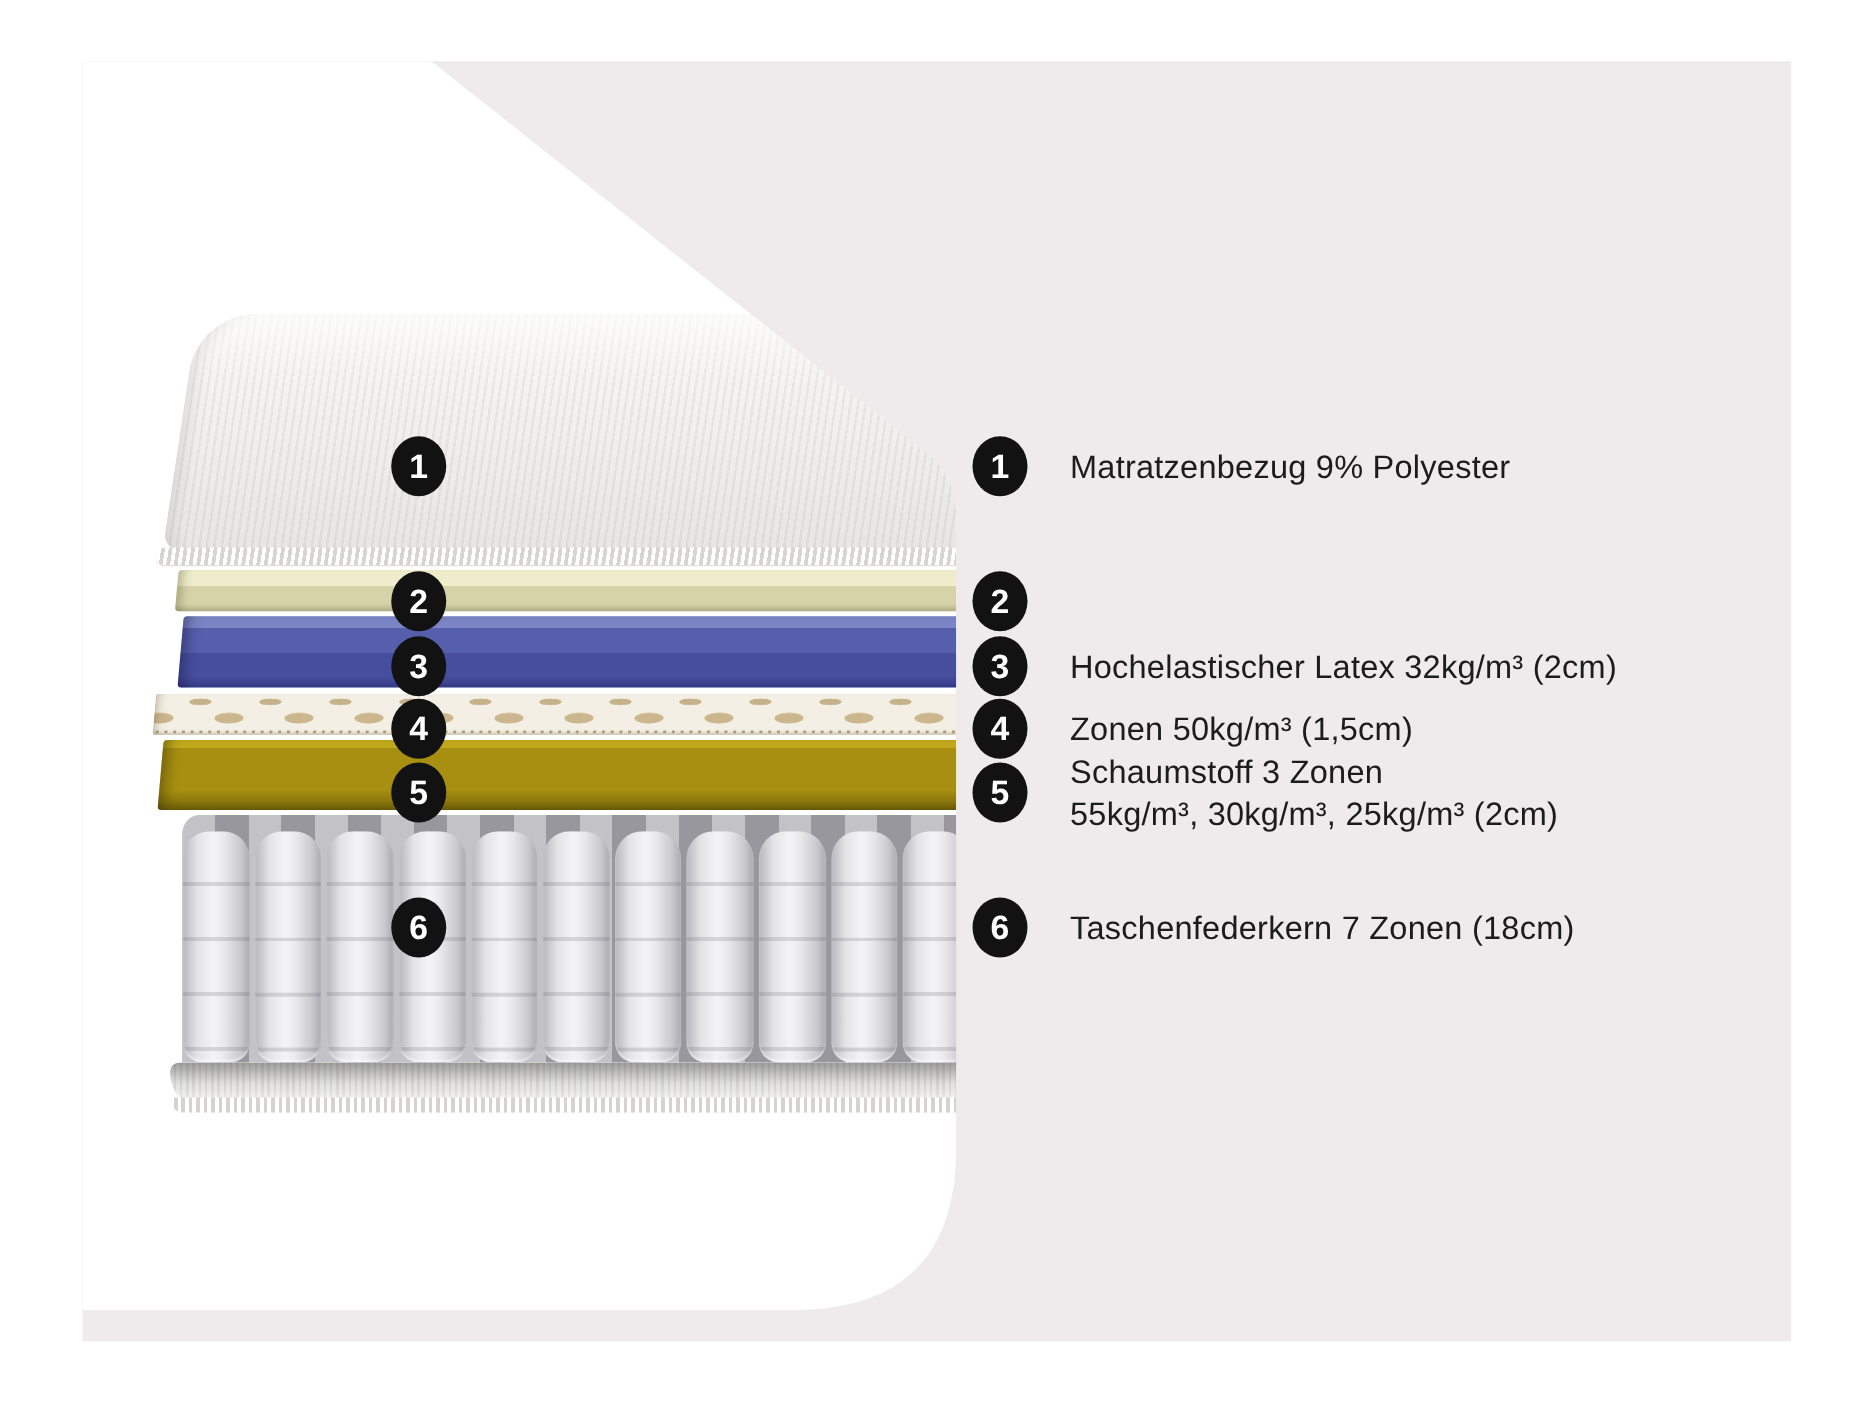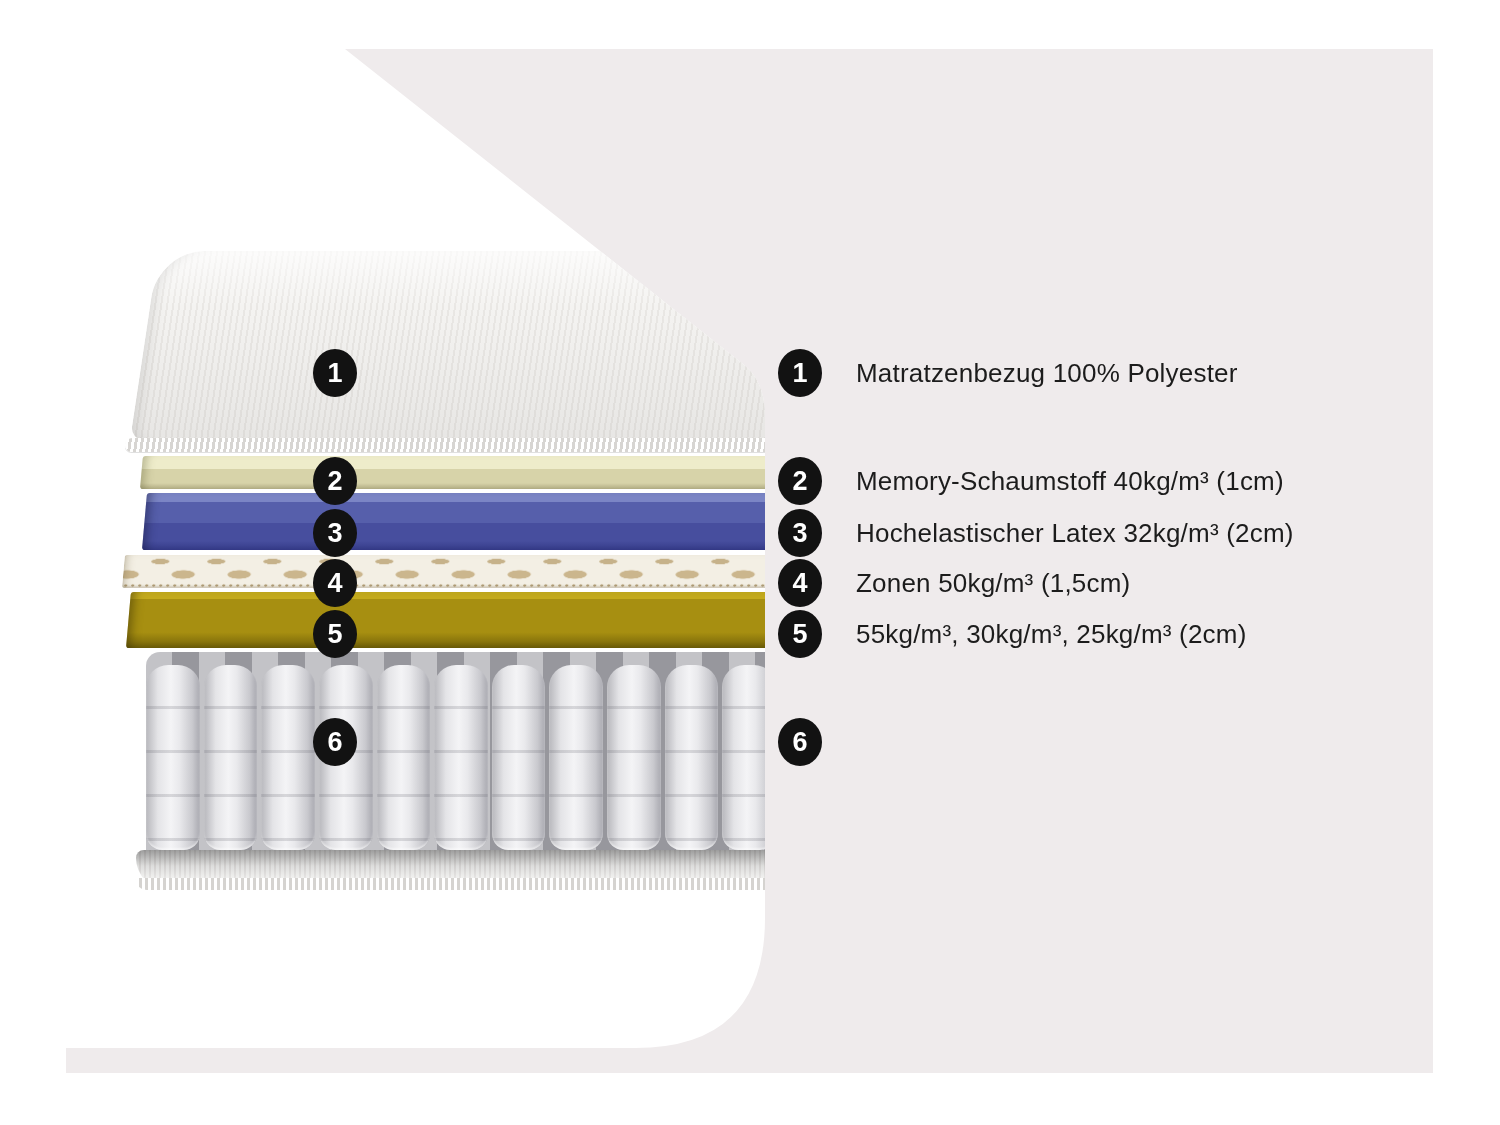--- a/index.html
+++ b/index.html
@@ -157,31 +157,27 @@
   <div class="marker dm dm2">2</div>
   <div class="marker dm dm3">3</div>
   <div class="marker dm dm4">4</div>
   <div class="marker dm dm5">5</div>
   <div class="marker dm dm6">6</div>
 </div>
 
 <div class="legend-row lr1">
   <div class="marker">1</div>
   <div class="legend-text">
-    <span>Matratzenbezug 100% Polyester</span>
+    <span>Matratzenbezug 9% Polyester</span>
     <span></span>
   </div>
 </div>
 
 <div class="legend-row lr2">
   <div class="marker">2</div>
-  <div class="legend-text">
-    <span>Memory-Schaumstoff 40kg/m³ (1cm)</span>
-    <span></span>
-  </div>
 </div>
 
 <div class="legend-row lr3">
   <div class="marker">3</div>
   <div class="legend-text">
     <span>Hochelastischer Latex 32kg/m³ (2cm)</span>
     <span></span>
   </div>
 </div>
 
@@ -189,19 +185,24 @@
   <div class="marker">4</div>
   <div class="legend-text">
     <span>Zonen 50kg/m³ (1,5cm)</span>
     <span></span>
   </div>
 </div>
 
 <div class="legend-row lr5">
   <div class="marker">5</div>
   <div class="legend-text">
+    <span>Schaumstoff 3 Zonen</span>
     <span>55kg/m³, 30kg/m³, 25kg/m³ (2cm)</span>
   </div>
 </div>
 
 <div class="legend-row lr6">
   <div class="marker">6</div>
+  <div class="legend-text">
+    <span>Taschenfederkern 7 Zonen (18cm)</span>
+    <span></span>
+  </div>
 </div>
 
 </body></html>

